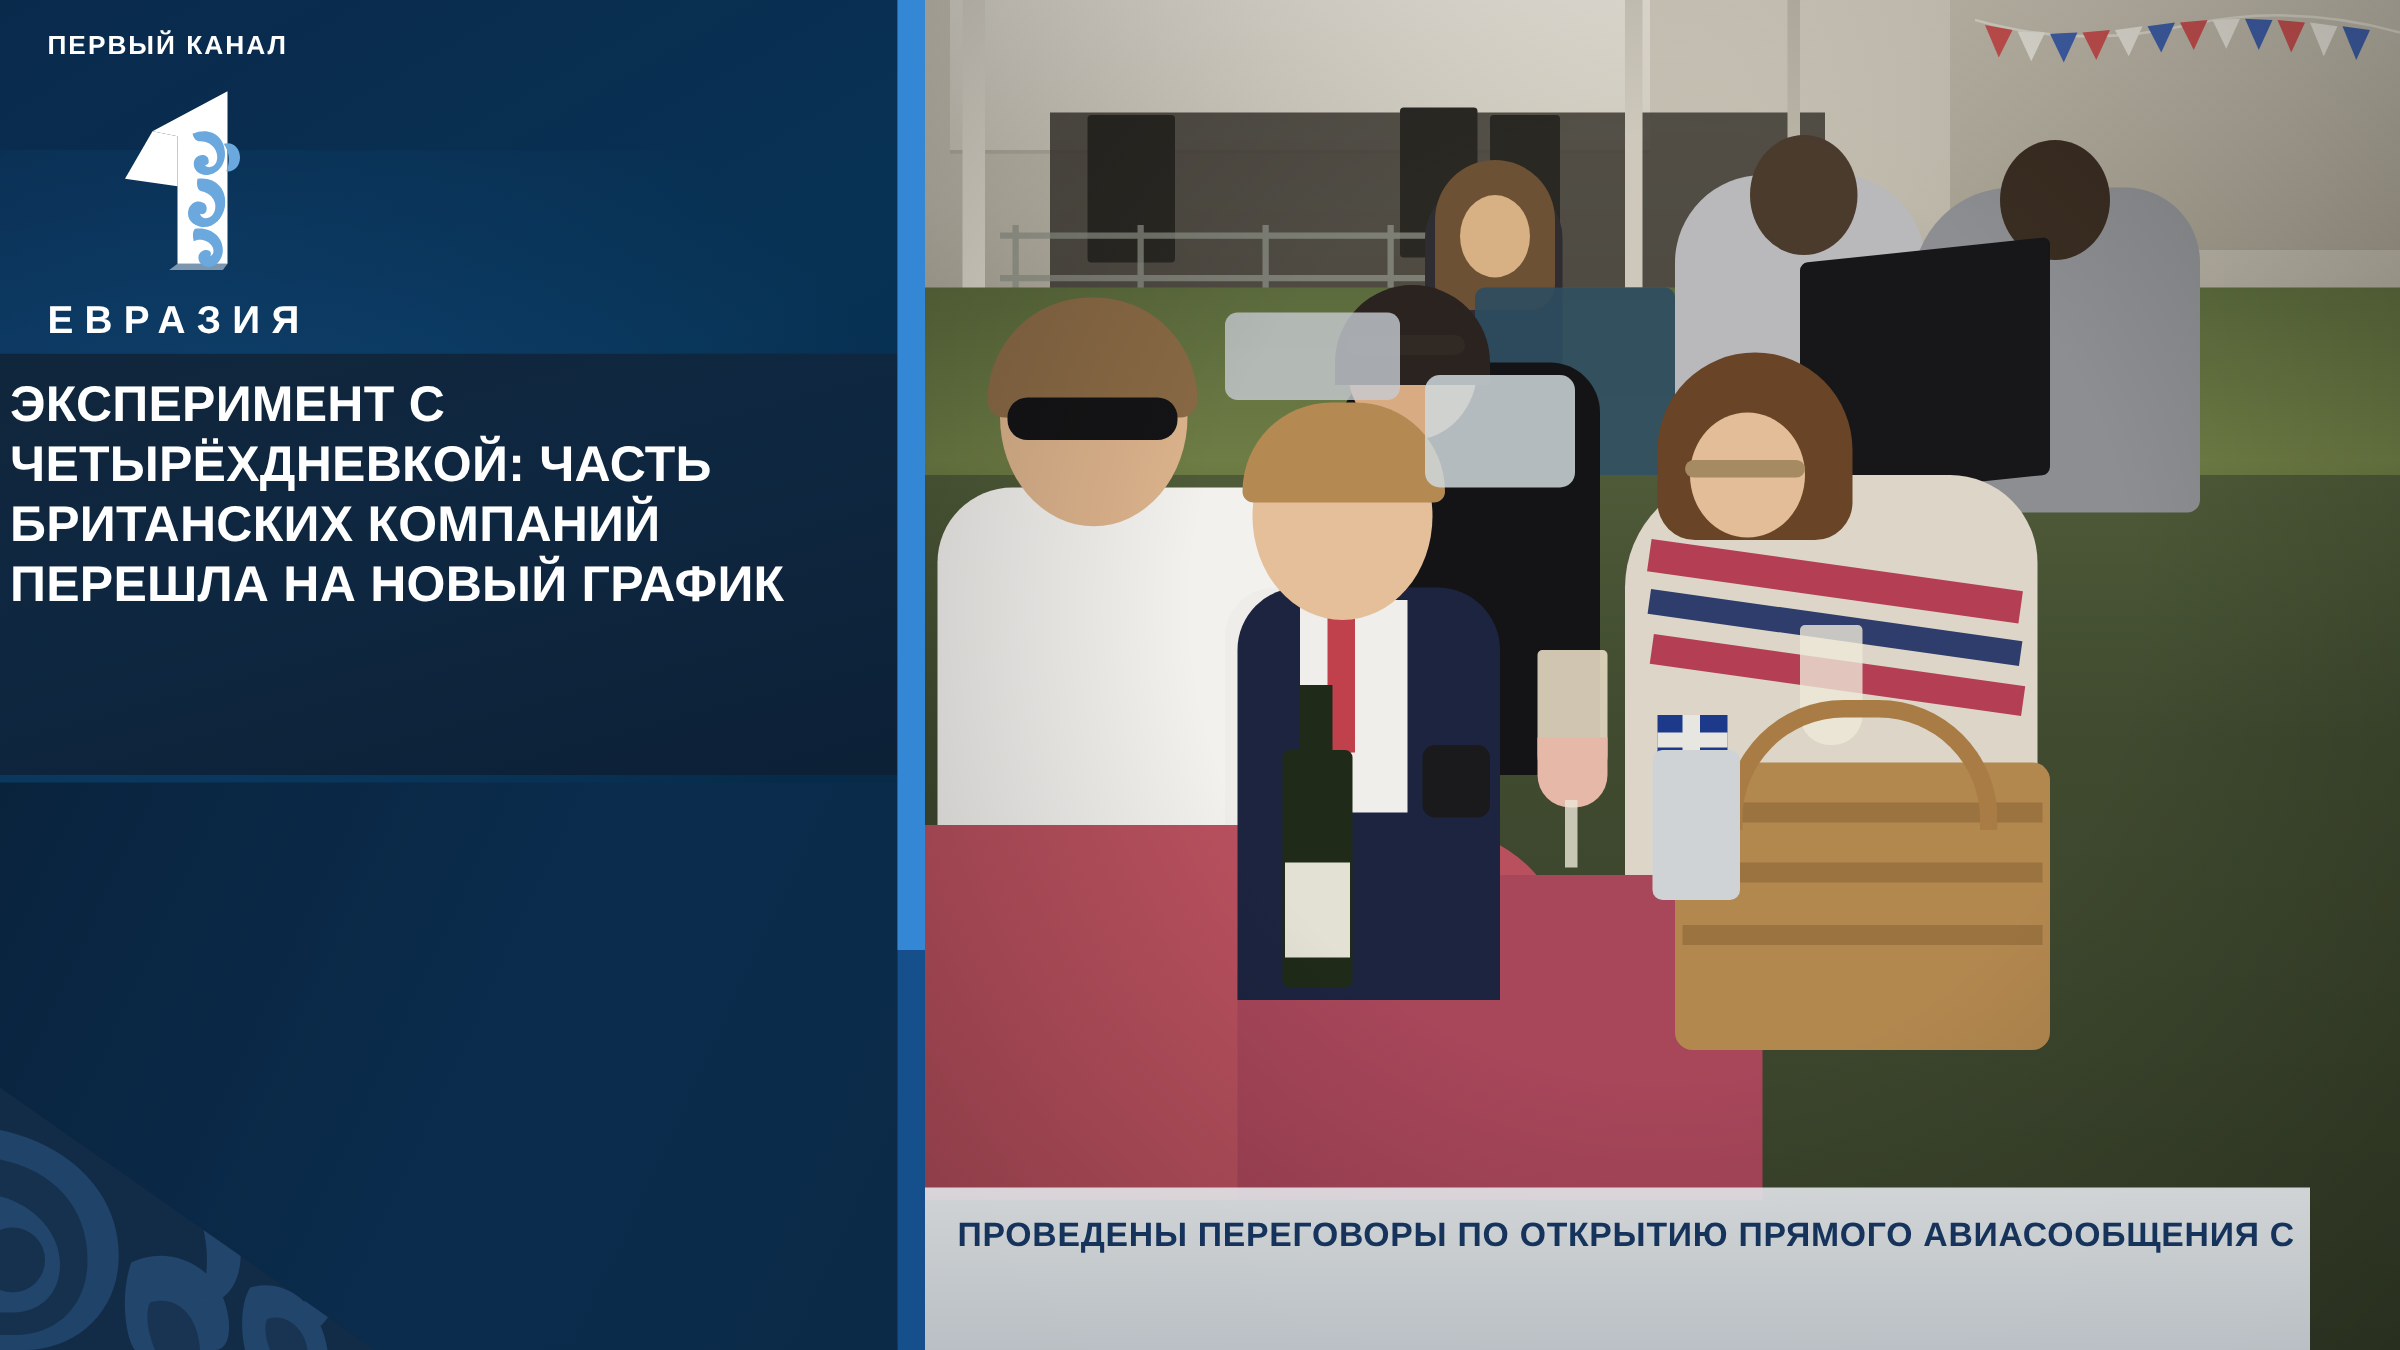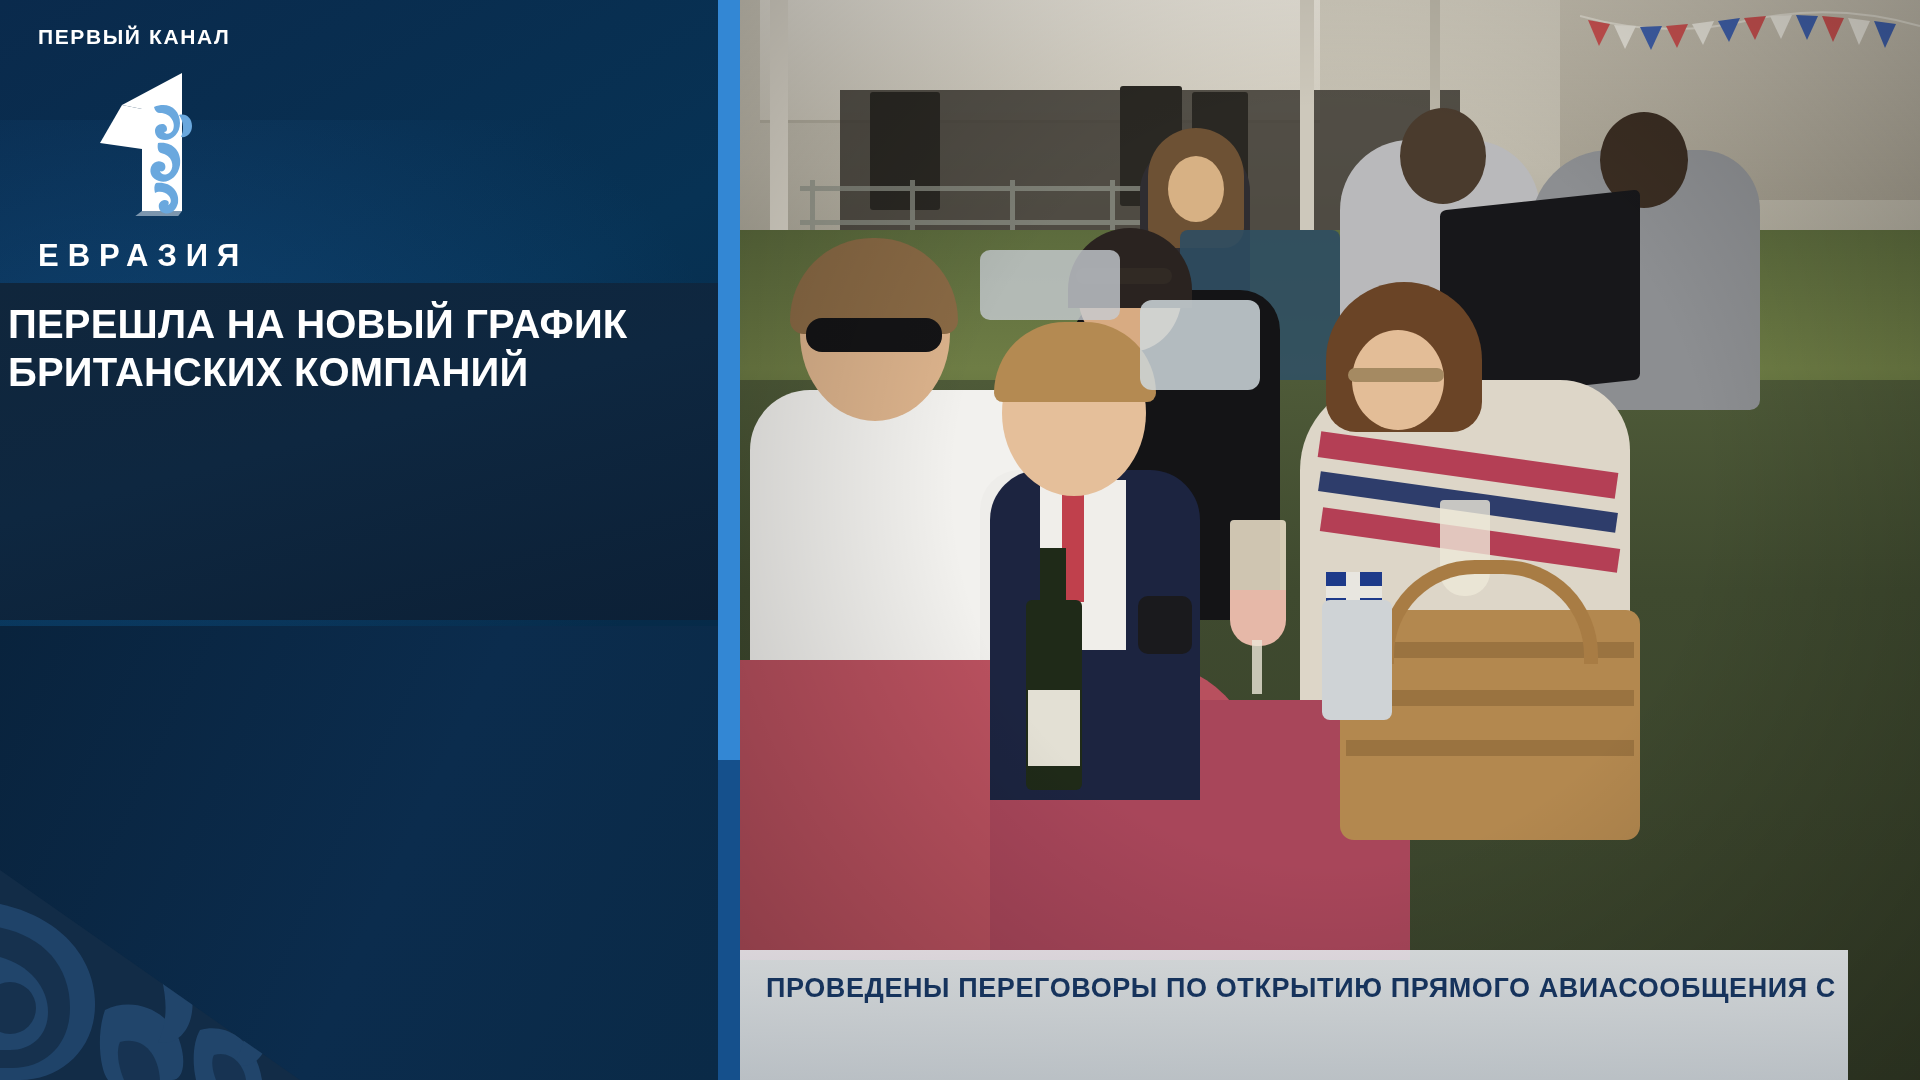--- a/index.html
+++ b/index.html
@@ -305,22 +305,24 @@
           </g>
         </svg>
       </div>
 
       <div class="brand-bottom">ЕВРАЗИЯ</div>
     </div>
 
 
     <div class="headline-band"></div>
     <div class="headline">
+      <span class="hl-line">ЭКСПЕРИМЕНТ С</span>
+      <span class="hl-line">ЧЕТЫРЁХДНЕВКОЙ: ЧАСТЬ</span>
+      <span class="hl-line">БРИТАНСКИХ КОМПАНИЙ</span>
       <span class="hl-line">ПЕРЕШЛА НА НОВЫЙ ГРАФИК</span>
-      <span class="hl-line">БРИТАНСКИХ КОМПАНИЙ</span>
     </div>
   </div>
 
   <div class="accent-bar"></div>
   <div class="accent-bar-top"></div>
 
   <div class="video">
 
     <div class="sky-tent"></div>
     <div class="tent-canopy"></div>

